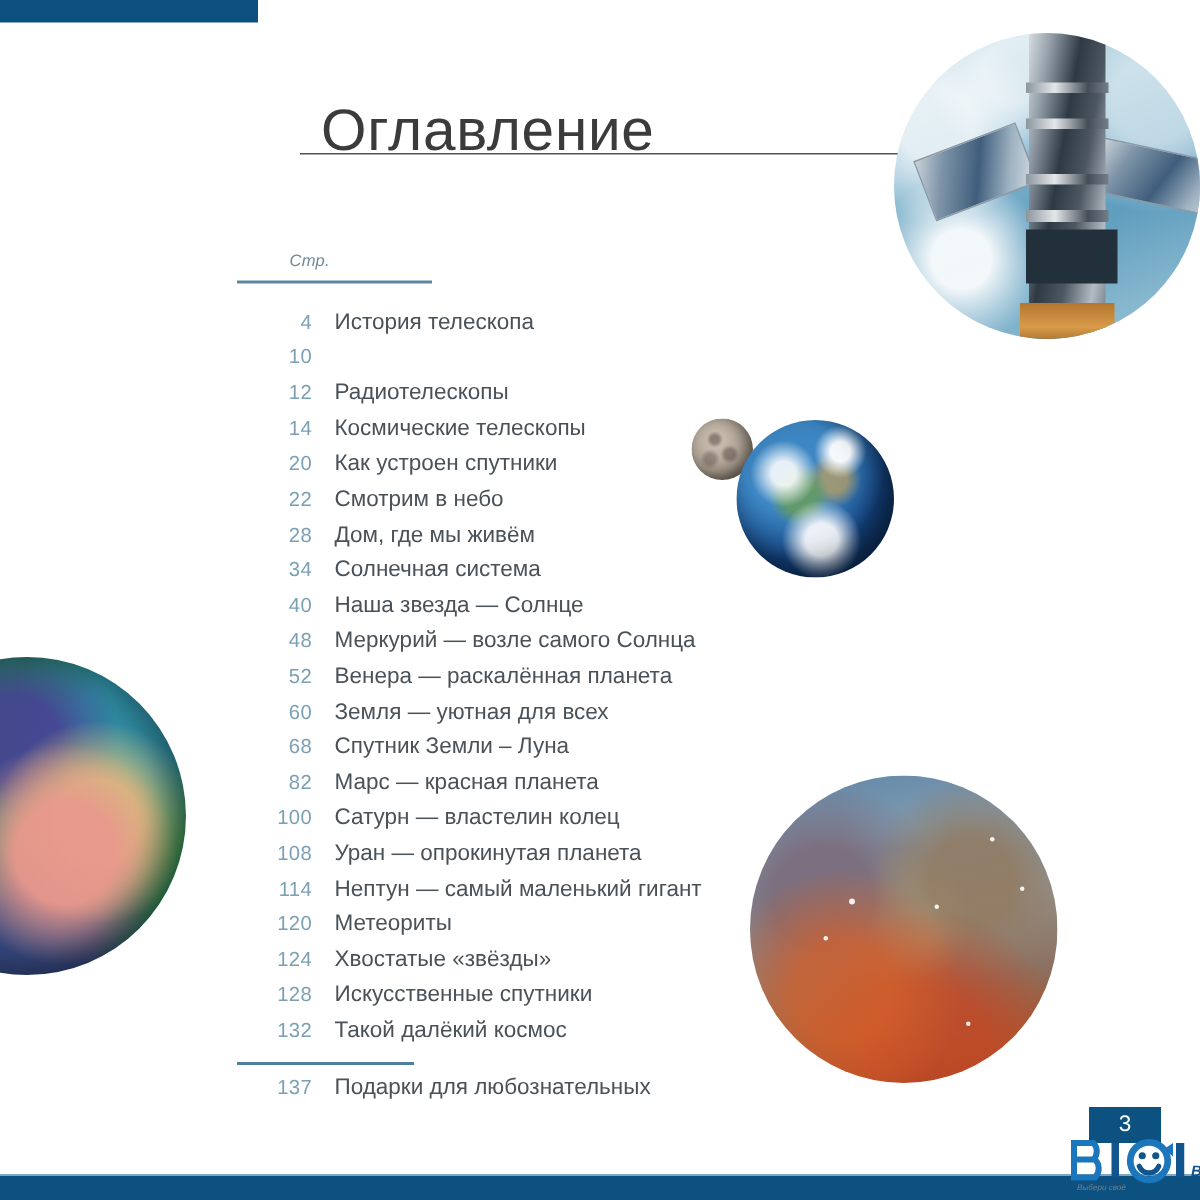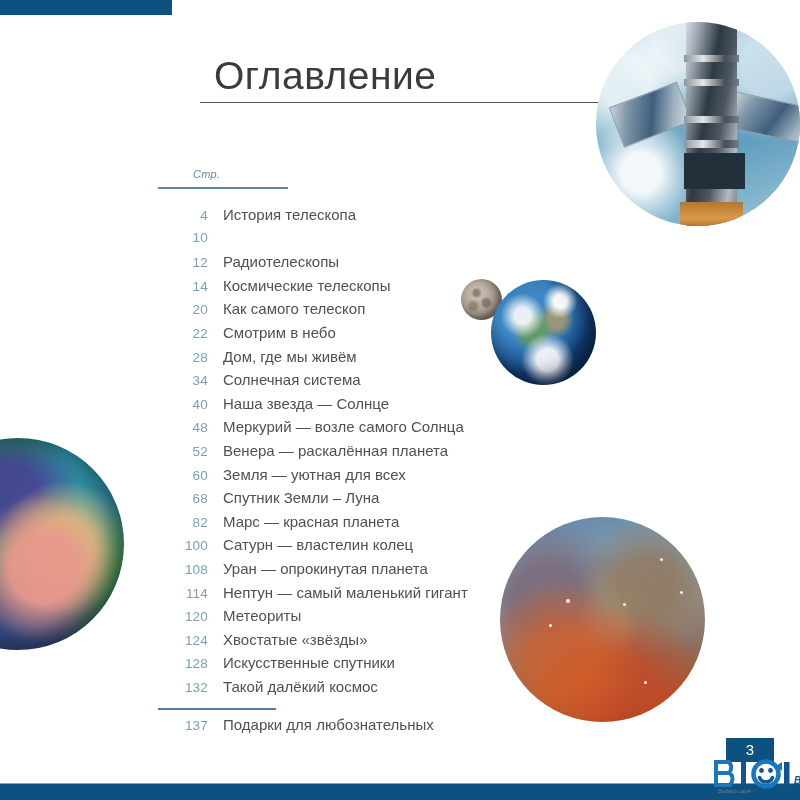--- a/index.html
+++ b/index.html
@@ -36,21 +36,21 @@
     width: 800px;
     height: 16px;
     background: #0d5180;
     border-top: 1px solid #7fa6bf;
   }
 
   
   .page-title {
     position: absolute;
     left: 214px;
-    top: 56px;
+    top: 68px;
     font-size: 39px;
     font-weight: 400;
     color: #3b3b3b;
     letter-spacing: 0.5px;
     line-height: 1;
     white-space: nowrap;
   }
   .title-rule {
     position: absolute;
     left: 200px;
@@ -307,21 +307,21 @@
       <div class="toc-row">
         <span class="toc-page">12</span>
         <span class="toc-text">Радиотелескопы</span>
       </div>
       <div class="toc-row">
         <span class="toc-page">14</span>
         <span class="toc-text">Космические телескопы</span>
       </div>
       <div class="toc-row">
         <span class="toc-page">20</span>
-        <span class="toc-text">Как самого телескоп</span>
+        <span class="toc-text">Как устроен спутники</span>
       </div>
       <div class="toc-row">
         <span class="toc-page">22</span>
         <span class="toc-text">Смотрим в небо</span>
       </div>
       <div class="toc-row">
         <span class="toc-page">28</span>
         <span class="toc-text">Дом, где мы живём</span>
       </div>
       <div class="toc-row">

